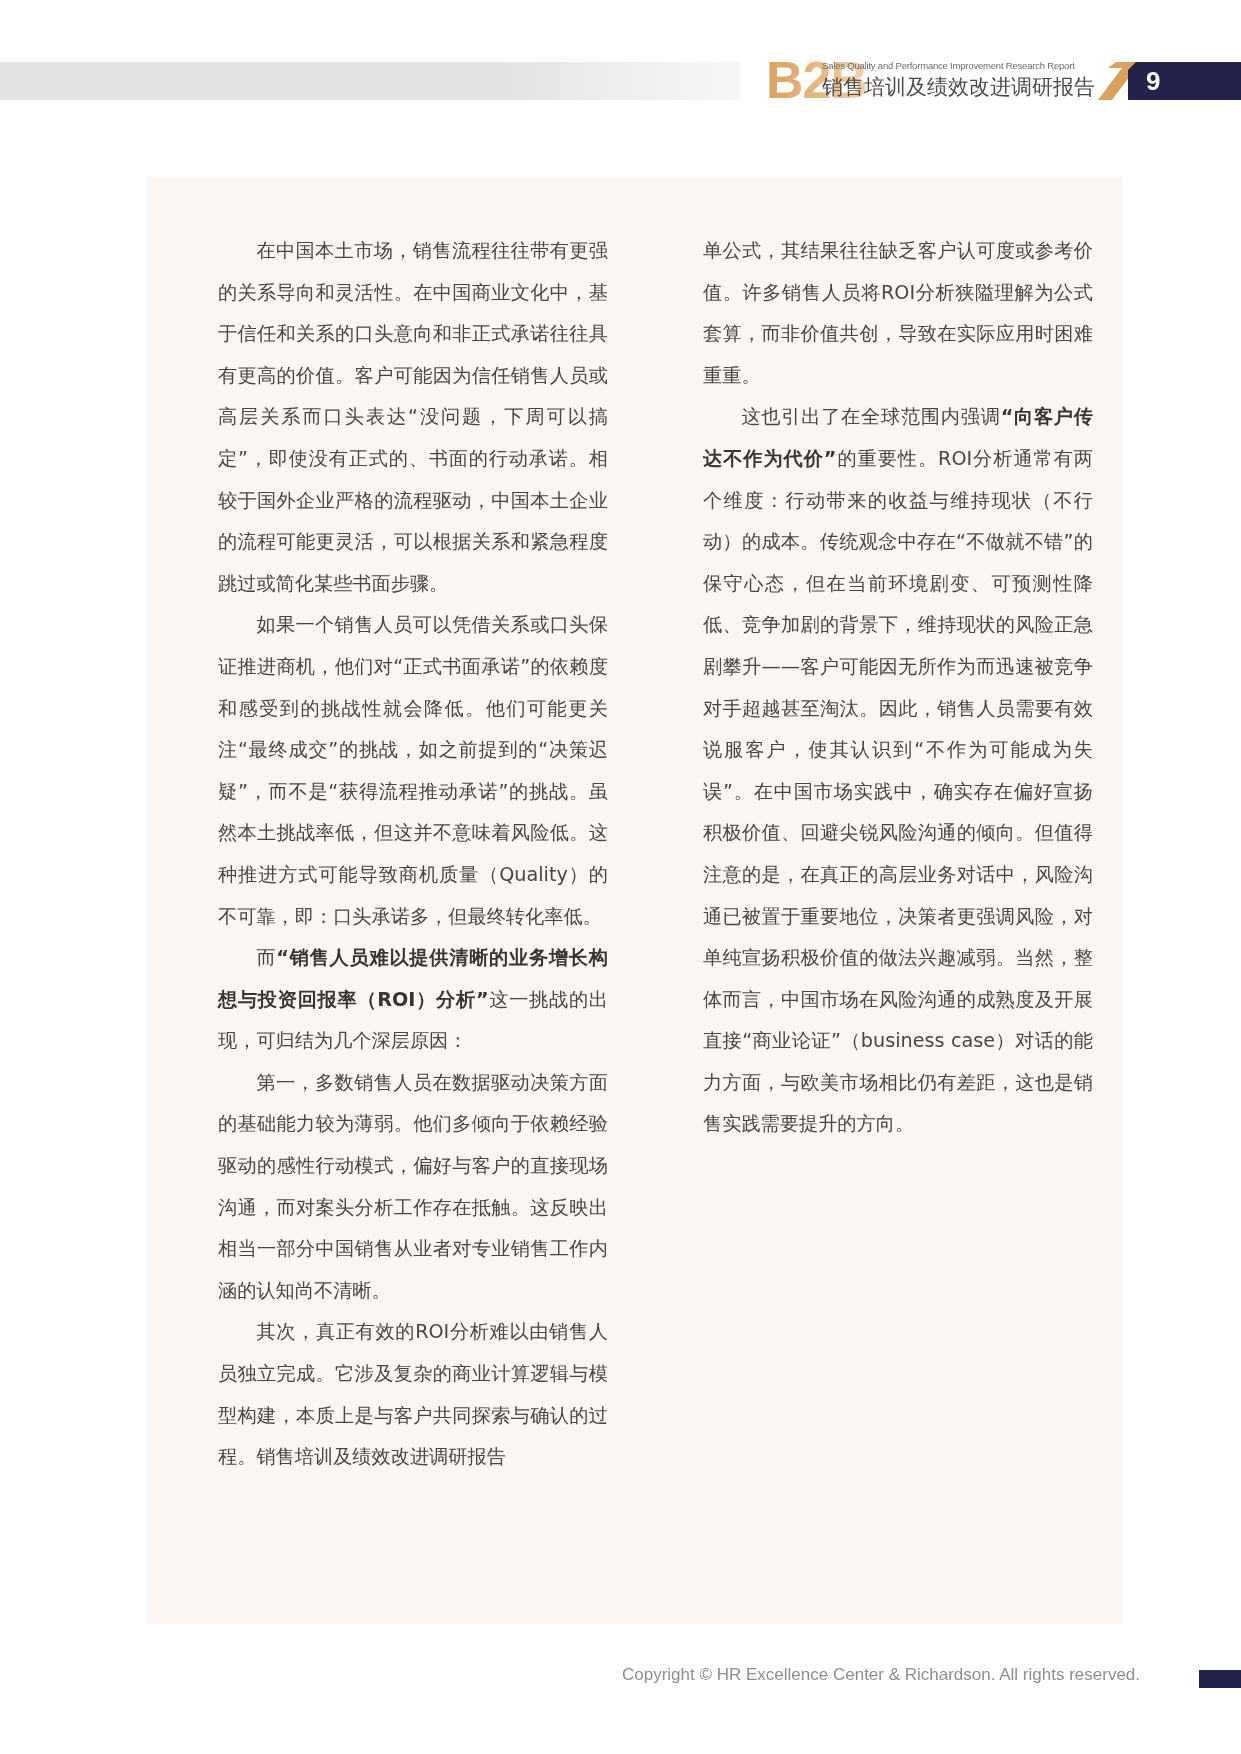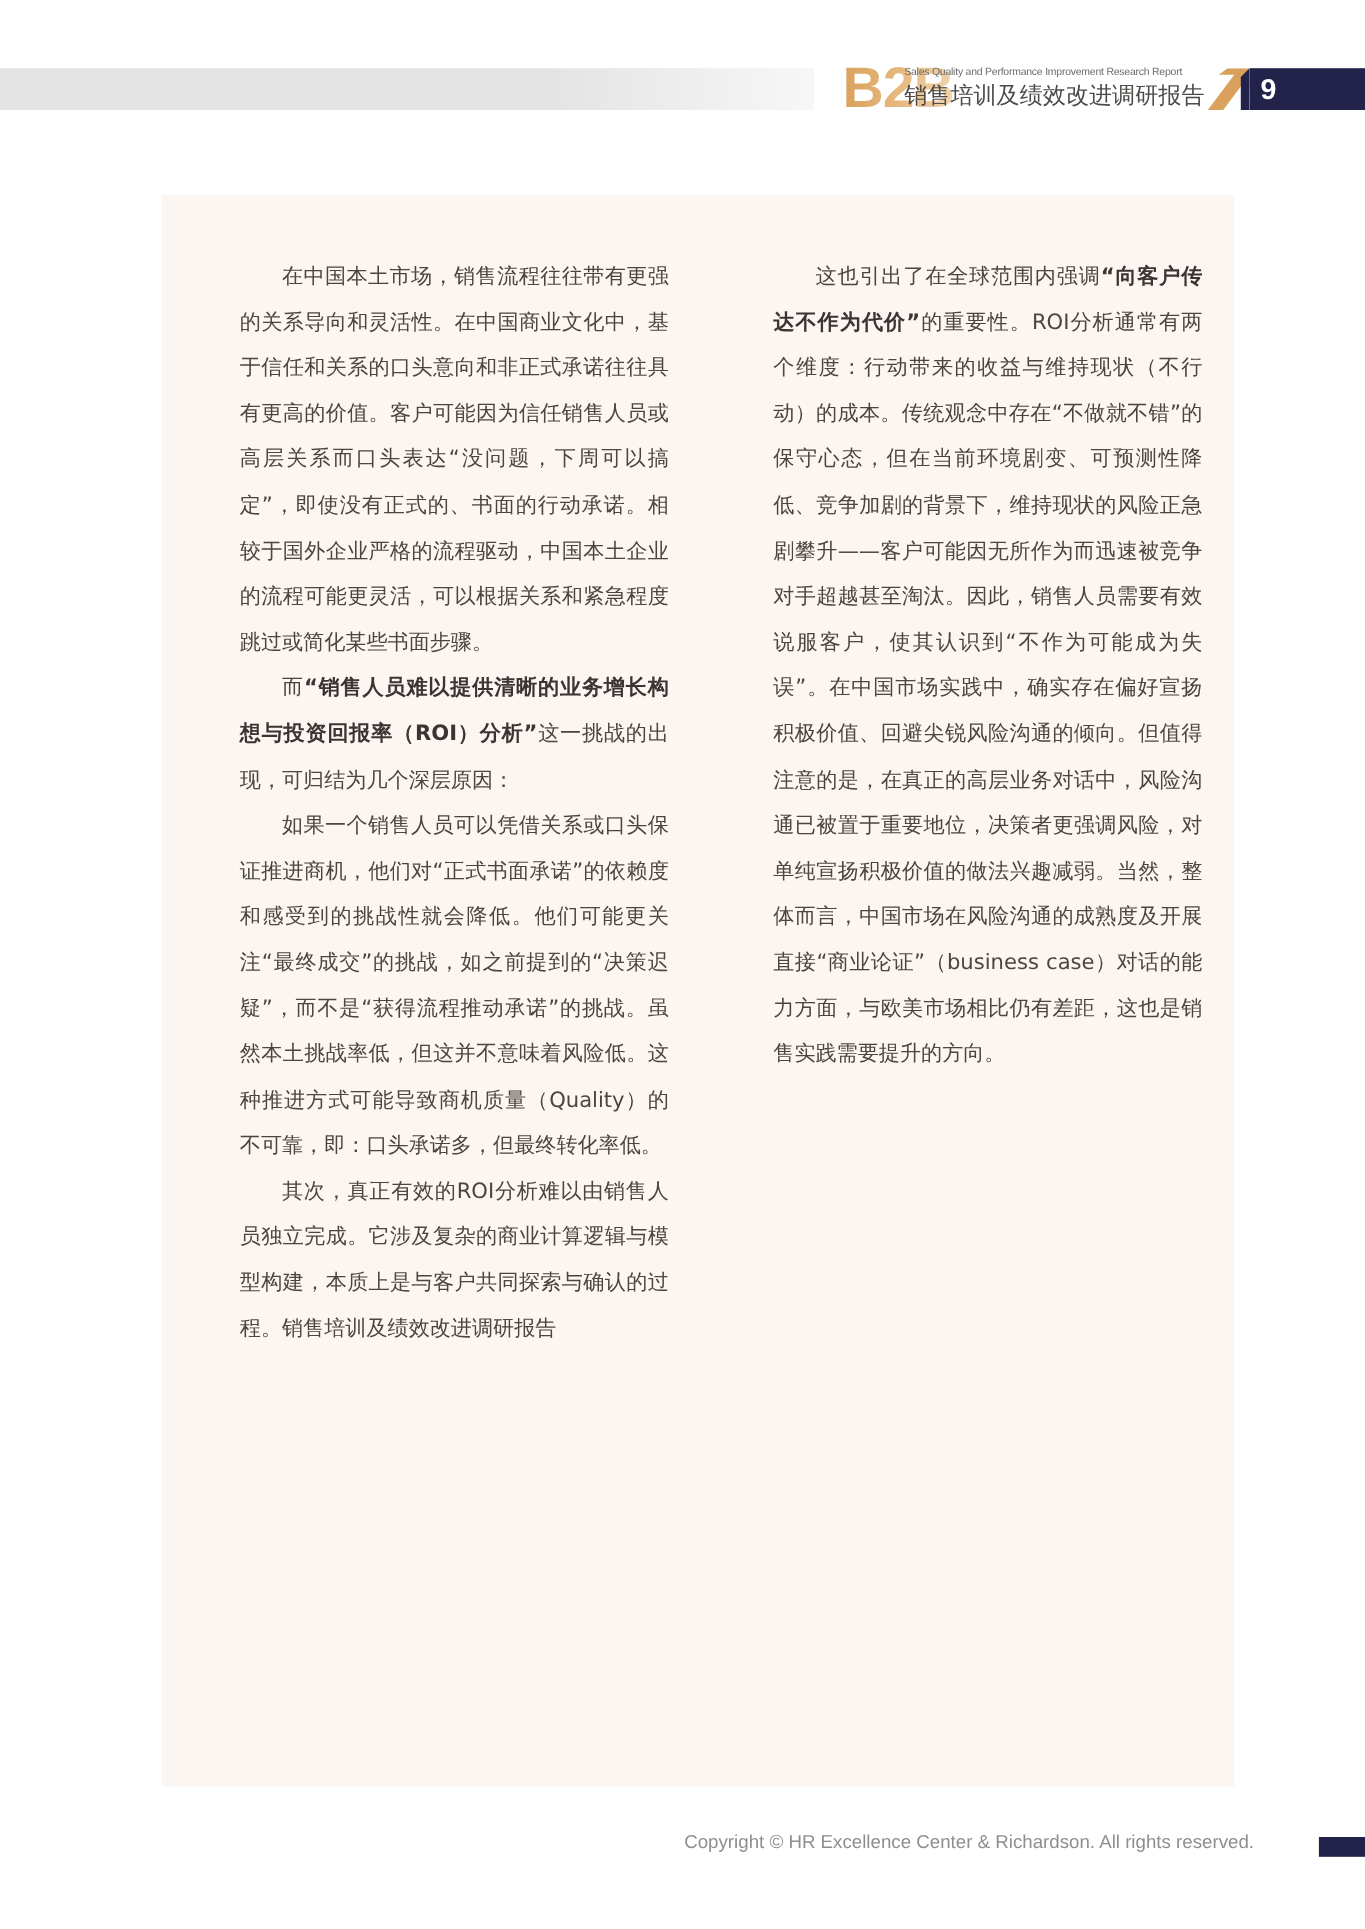--- a/index.html
+++ b/index.html
@@ -76,23 +76,25 @@
   </svg>
 </div>
 <div class="page-num-box">
   <span class="page-num">9</span>
 </div>
 
 <div class="content-box"></div>
 
 <div class="col left">
   <p>在中国本土市场，销售流程往往带有更强的关系导向和灵活性。在中国商业文化中，基于信任和关系的口头意向和非正式承诺往往具有更高的价值。客户可能因为信任销售人员或高层关系而口头表达“没问题，下周可以搞定”，即使没有正式的、书面的行动承诺。相较于国外企业严格的流程驱动，中国本土企业的流程可能更灵活，可以根据关系和紧急程度跳过或简化某些书面步骤。</p>
+  <p>如果一个销售人员可以凭借关系或口头保证推进商机，他们对“正式书面承诺”的依赖度和感受到的挑战性就会降低。他们可能更关注“最终成交”的挑战，如之前提到的“决策迟疑”，而不是“获得流程推动承诺”的挑战。虽然本土挑战率低，但这并不意味着风险低。这种推进方式可能导致商机质量（Quality）的不可靠，即：口头承诺多，但最终转化率低。</p>
   <p><span>而</span><b>“销售人员难以提供清晰的业务增长构想与投资回报率（ROI）分析”</b><span>这一挑战的出现，可归结为几个深层原因：</span></p>
-  <p>如果一个销售人员可以凭借关系或口头保证推进商机，他们对“正式书面承诺”的依赖度和感受到的挑战性就会降低。他们可能更关注“最终成交”的挑战，如之前提到的“决策迟疑”，而不是“获得流程推动承诺”的挑战。虽然本土挑战率低，但这并不意味着风险低。这种推进方式可能导致商机质量（Quality）的不可靠，即：口头承诺多，但最终转化率低。</p>
+  <p>第一，多数销售人员在数据驱动决策方面的基础能力较为薄弱。他们多倾向于依赖经验驱动的感性行动模式，偏好与客户的直接现场沟通，而对案头分析工作存在抵触。这反映出相当一部分中国销售从业者对专业销售工作内涵的认知尚不清晰。</p>
   <p>其次，真正有效的ROI分析难以由销售人员独立完成。它涉及复杂的商业计算逻辑与模型构建，本质上是与客户共同探索与确认的过程。销售培训及绩效改进调研报告</p>
 </div>
 
 <div class="col right">
+  <p class="noindent">单公式，其结果往往缺乏客户认可度或参考价值。许多销售人员将ROI分析狭隘理解为公式套算，而非价值共创，导致在实际应用时困难重重。</p>
   <p><span>这也引出了在全球范围内强调</span><b>“向客户传达不作为代价”</b><span>的重要性。ROI分析通常有两个维度：行动带来的收益与维持现状（不行动）的成本。传统观念中存在“不做就不错”的保守心态，但在当前环境剧变、可预测性降低、竞争加剧的背景下，维持现状的风险正急剧攀升——客户可能因无所作为而迅速被竞争对手超越甚至淘汰。因此，销售人员需要有效说服客户，使其认识到“不作为可能成为失误”。在中国市场实践中，确实存在偏好宣扬积极价值、回避尖锐风险沟通的倾向。但值得注意的是，在真正的高层业务对话中，风险沟通已被置于重要地位，决策者更强调风险，对单纯宣扬积极价值的做法兴趣减弱。当然，整体而言，中国市场在风险沟通的成熟度及开展直接“商业论证”（business case）对话的能力方面，与欧美市场相比仍有差距，这也是销售实践需要提升的方向。</span></p>
 </div>
 
 <div class="footer-text">Copyright © HR Excellence Center &amp; Richardson. All rights reserved.</div>
 <div class="footer-block"></div>
 
 </body></html>

